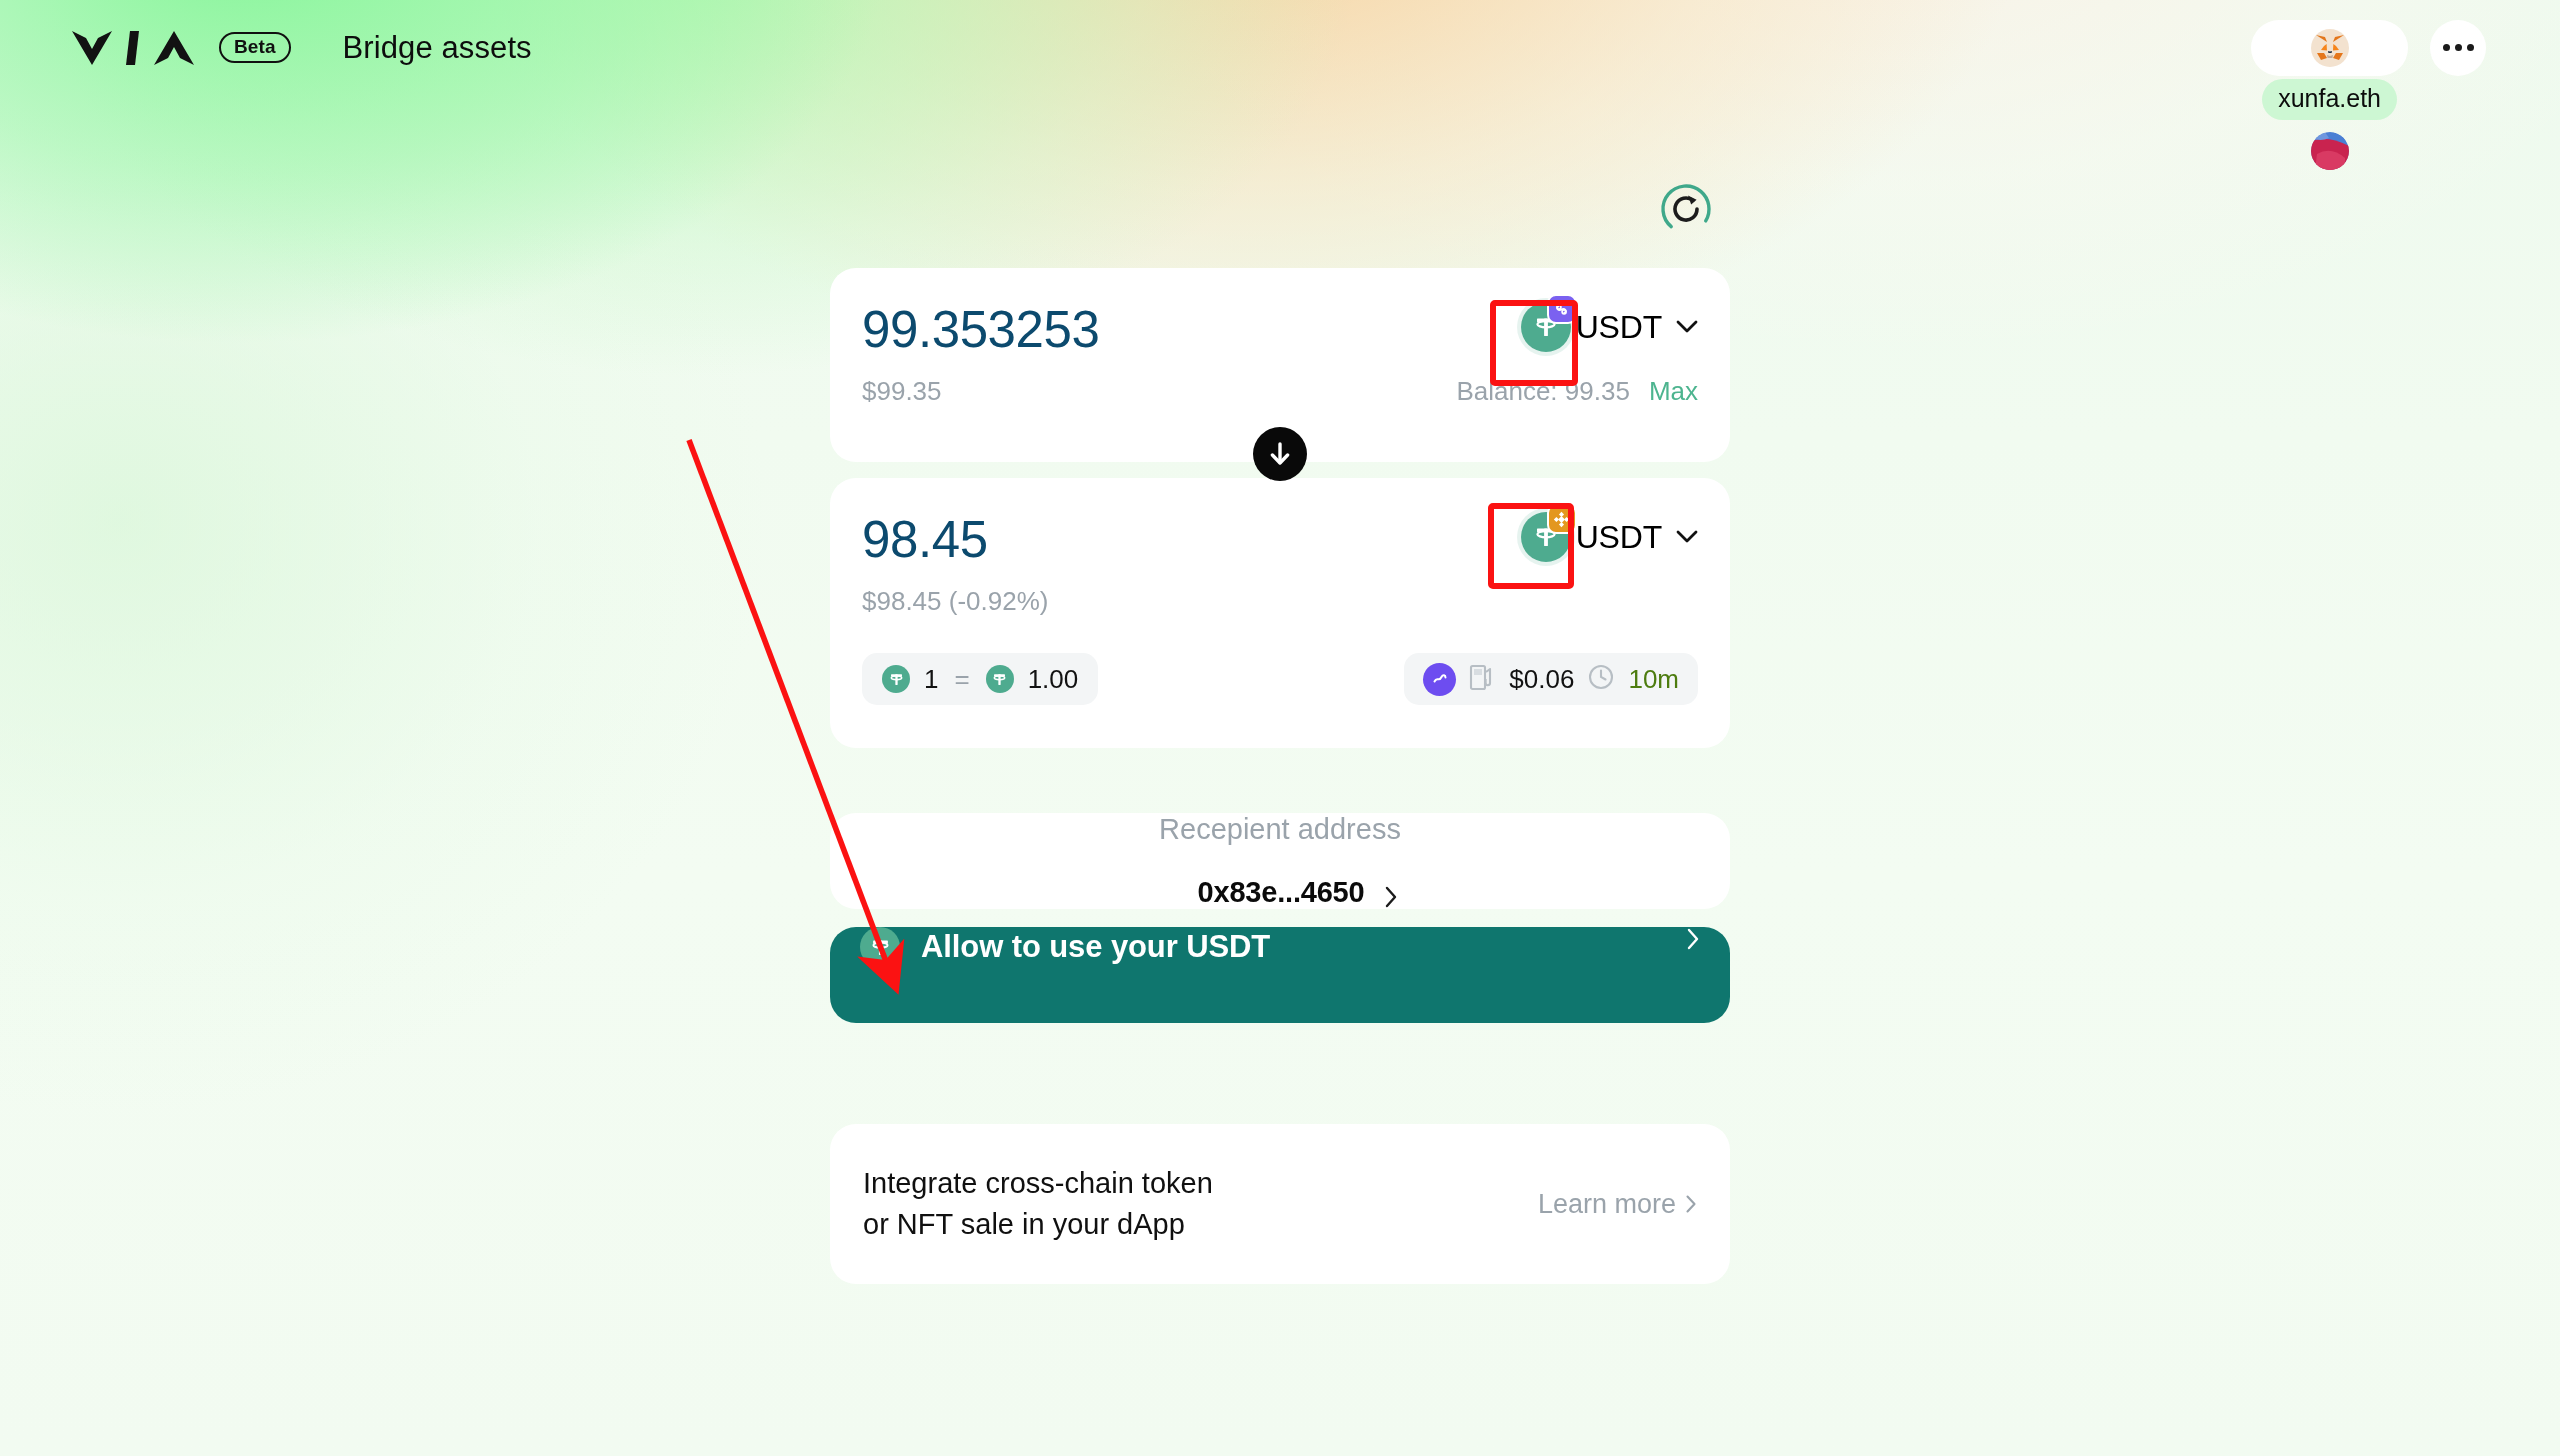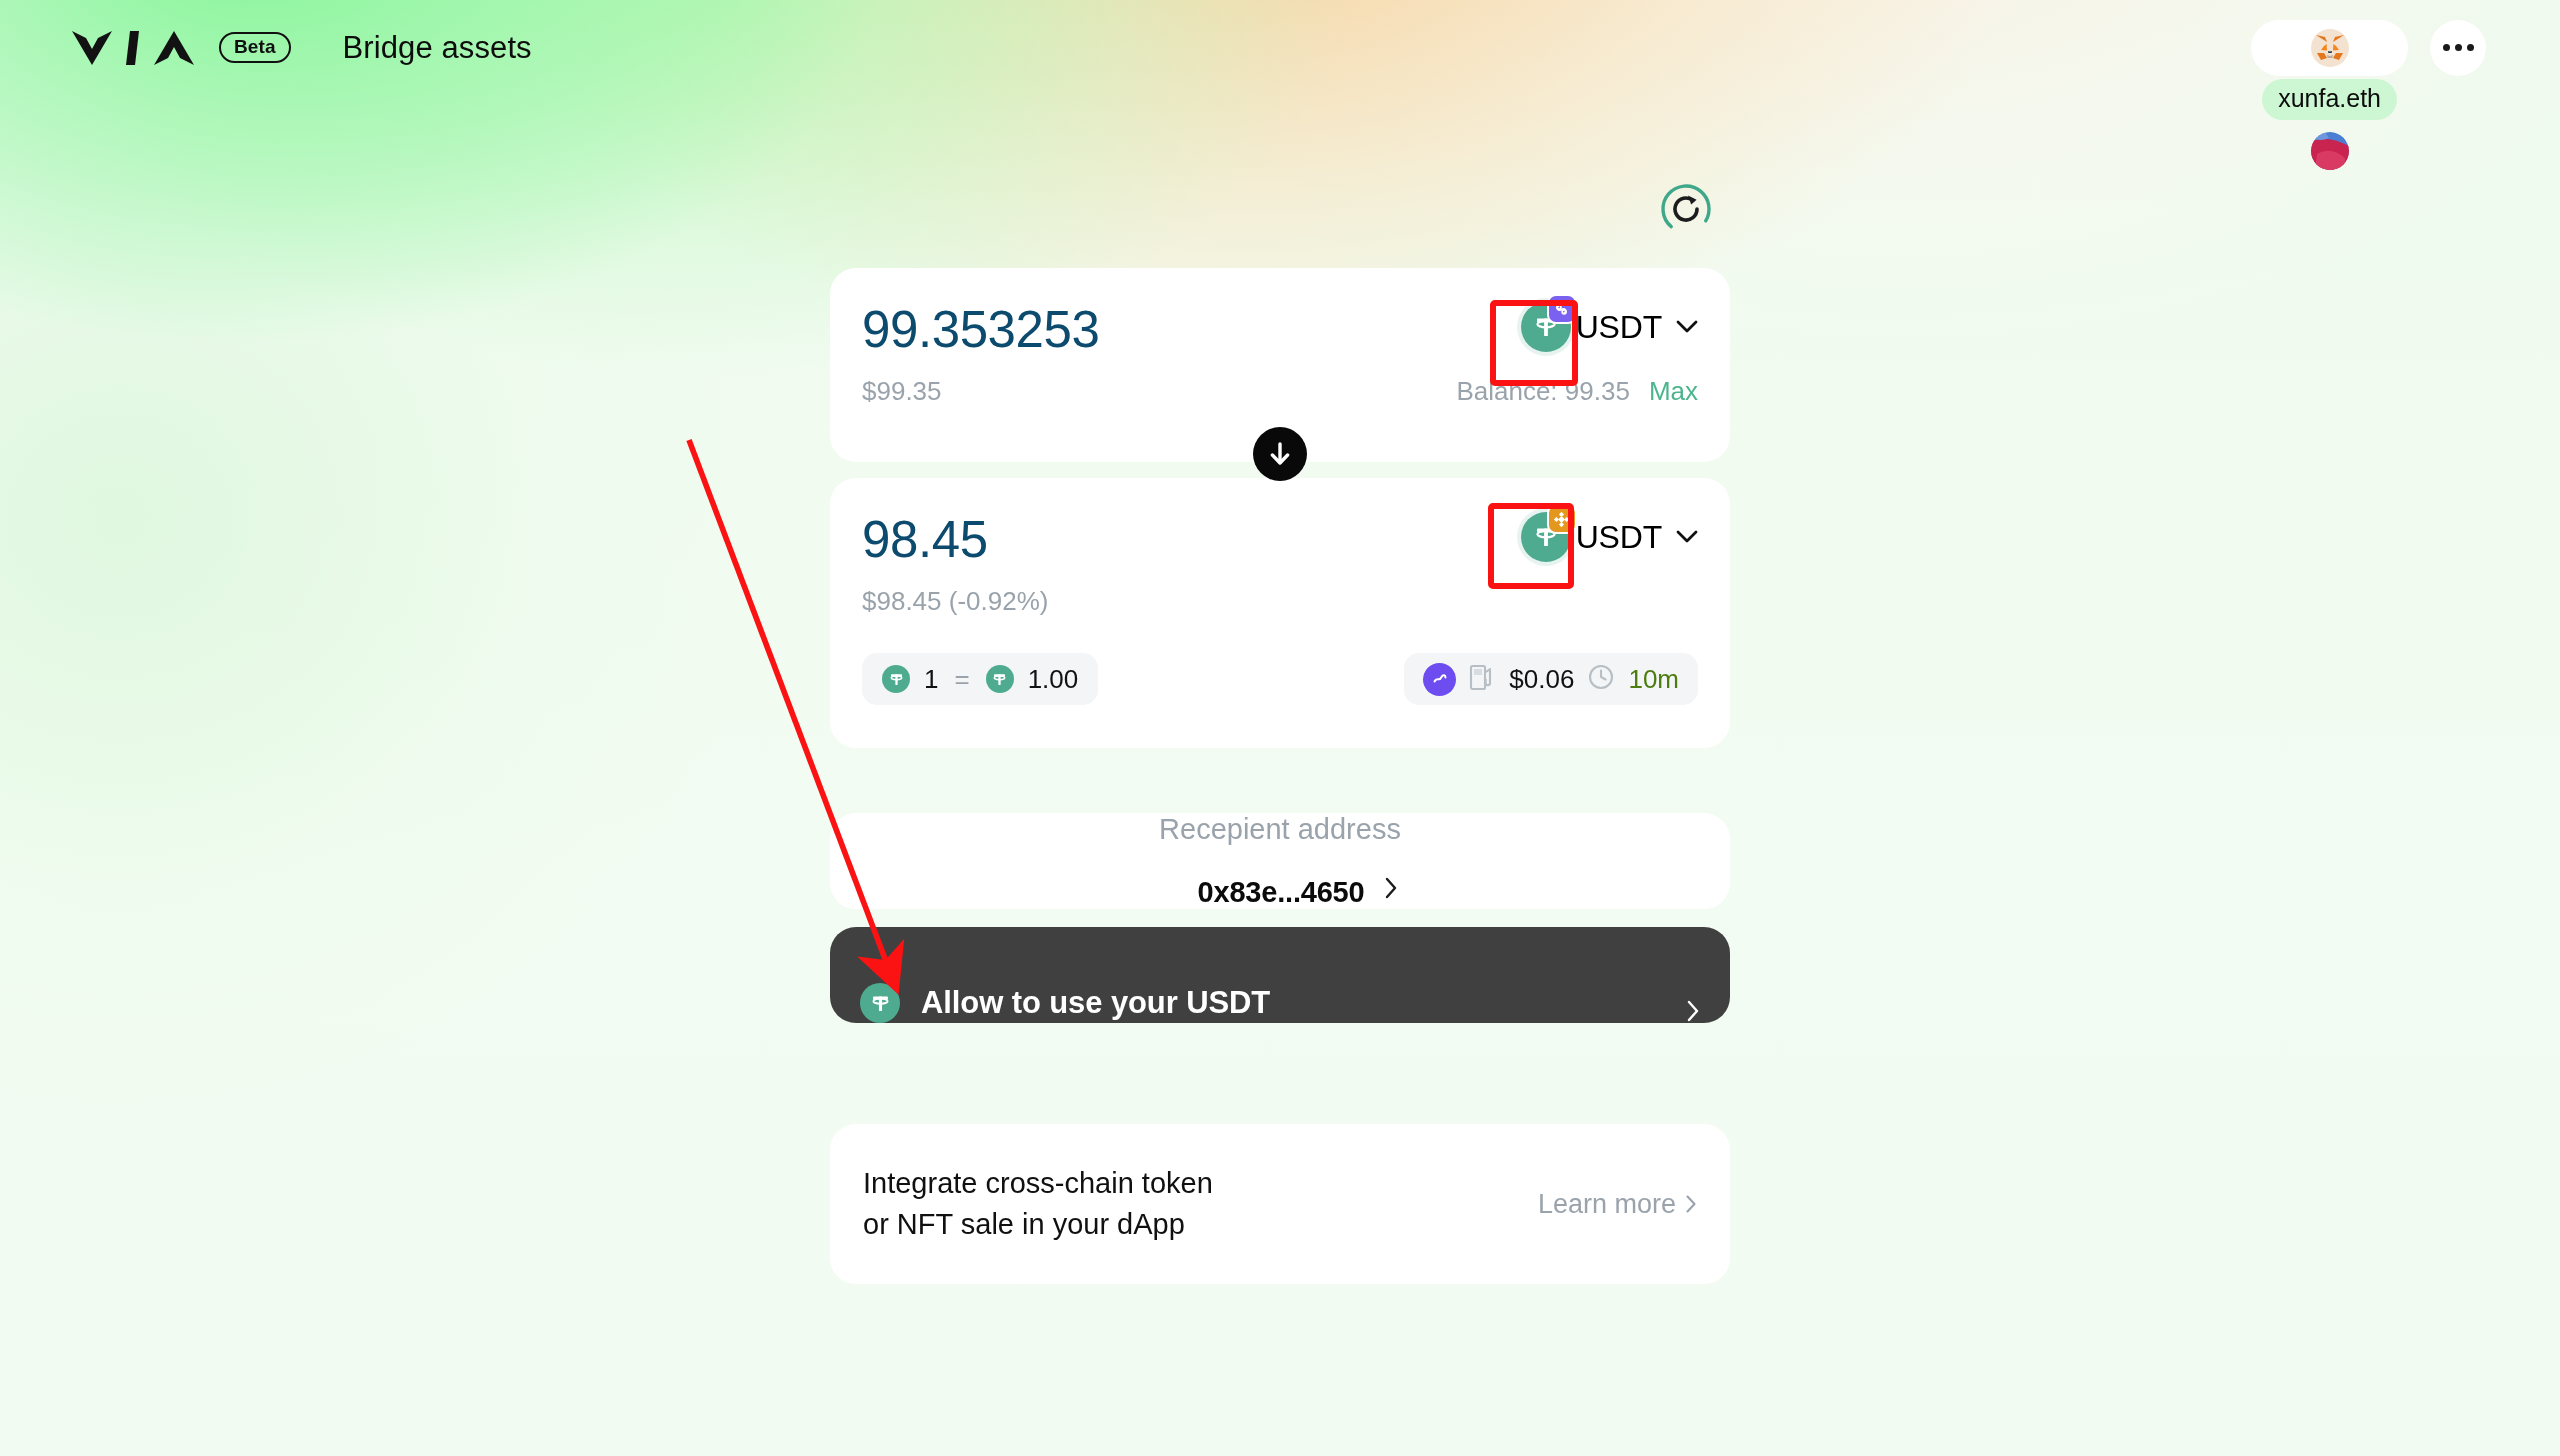--- a/index.html
+++ b/index.html
@@ -124,26 +124,26 @@
   .route-dot { width: 33px; height: 33px; border-radius: 50%; background: #6d4df0;
                display:flex;align-items:center;justify-content:center; flex:none;}
   .fee-txt { font-size: 26px; color: #121212; font-weight: 500; }
   .time-txt { font-size: 26px; color: #4d7c0f; font-weight: 500; }
 
   #recipient-card {
     margin-top: 65px; height: 96px; padding: 0 33px;
     display: flex; align-items: center; justify-content: space-between; flex-direction: column;
   }
   .recip-label { font-size: 29px; color: #9aa3ab; }
-  .recip-right { display: flex; align-items: flex-start; gap: 20px; margin-left: 36px; }
+  .recip-right { display: flex; align-items: flex-end; gap: 20px; margin-left: 36px; }
   .recip-val { font-size: 29px; color: #0b0b0b; font-weight: 600; letter-spacing: -.2px; }
 
   #cta {
-    margin-top: 18px; height: 96px; background: #404040; border-radius: 26px;
-    display: flex; align-items: flex-end; padding: 0 30px; position: relative;
+    margin-top: 18px; height: 96px; background: #0f766e; border-radius: 26px;
+    display: flex; align-items: flex-start; padding: 0 30px; position: relative;
   }
   .cta-left { display: flex; align-items: center; gap: 21px; }
   .cta-t { width: 40px; height: 40px; border-radius: 50%; background: #4eab8f;
            display:flex;align-items:center;justify-content:center; flex:none; }
   .cta-txt { font-size: 31px; color: #ffffff; font-weight: 600; letter-spacing: -.1px; }
   .cta-chev { margin-left: auto; }
 
   #promo-card {
     margin-top: 101px; height: 160px; padding: 0 33px;
     display: flex; align-items: center; justify-content: space-between;

